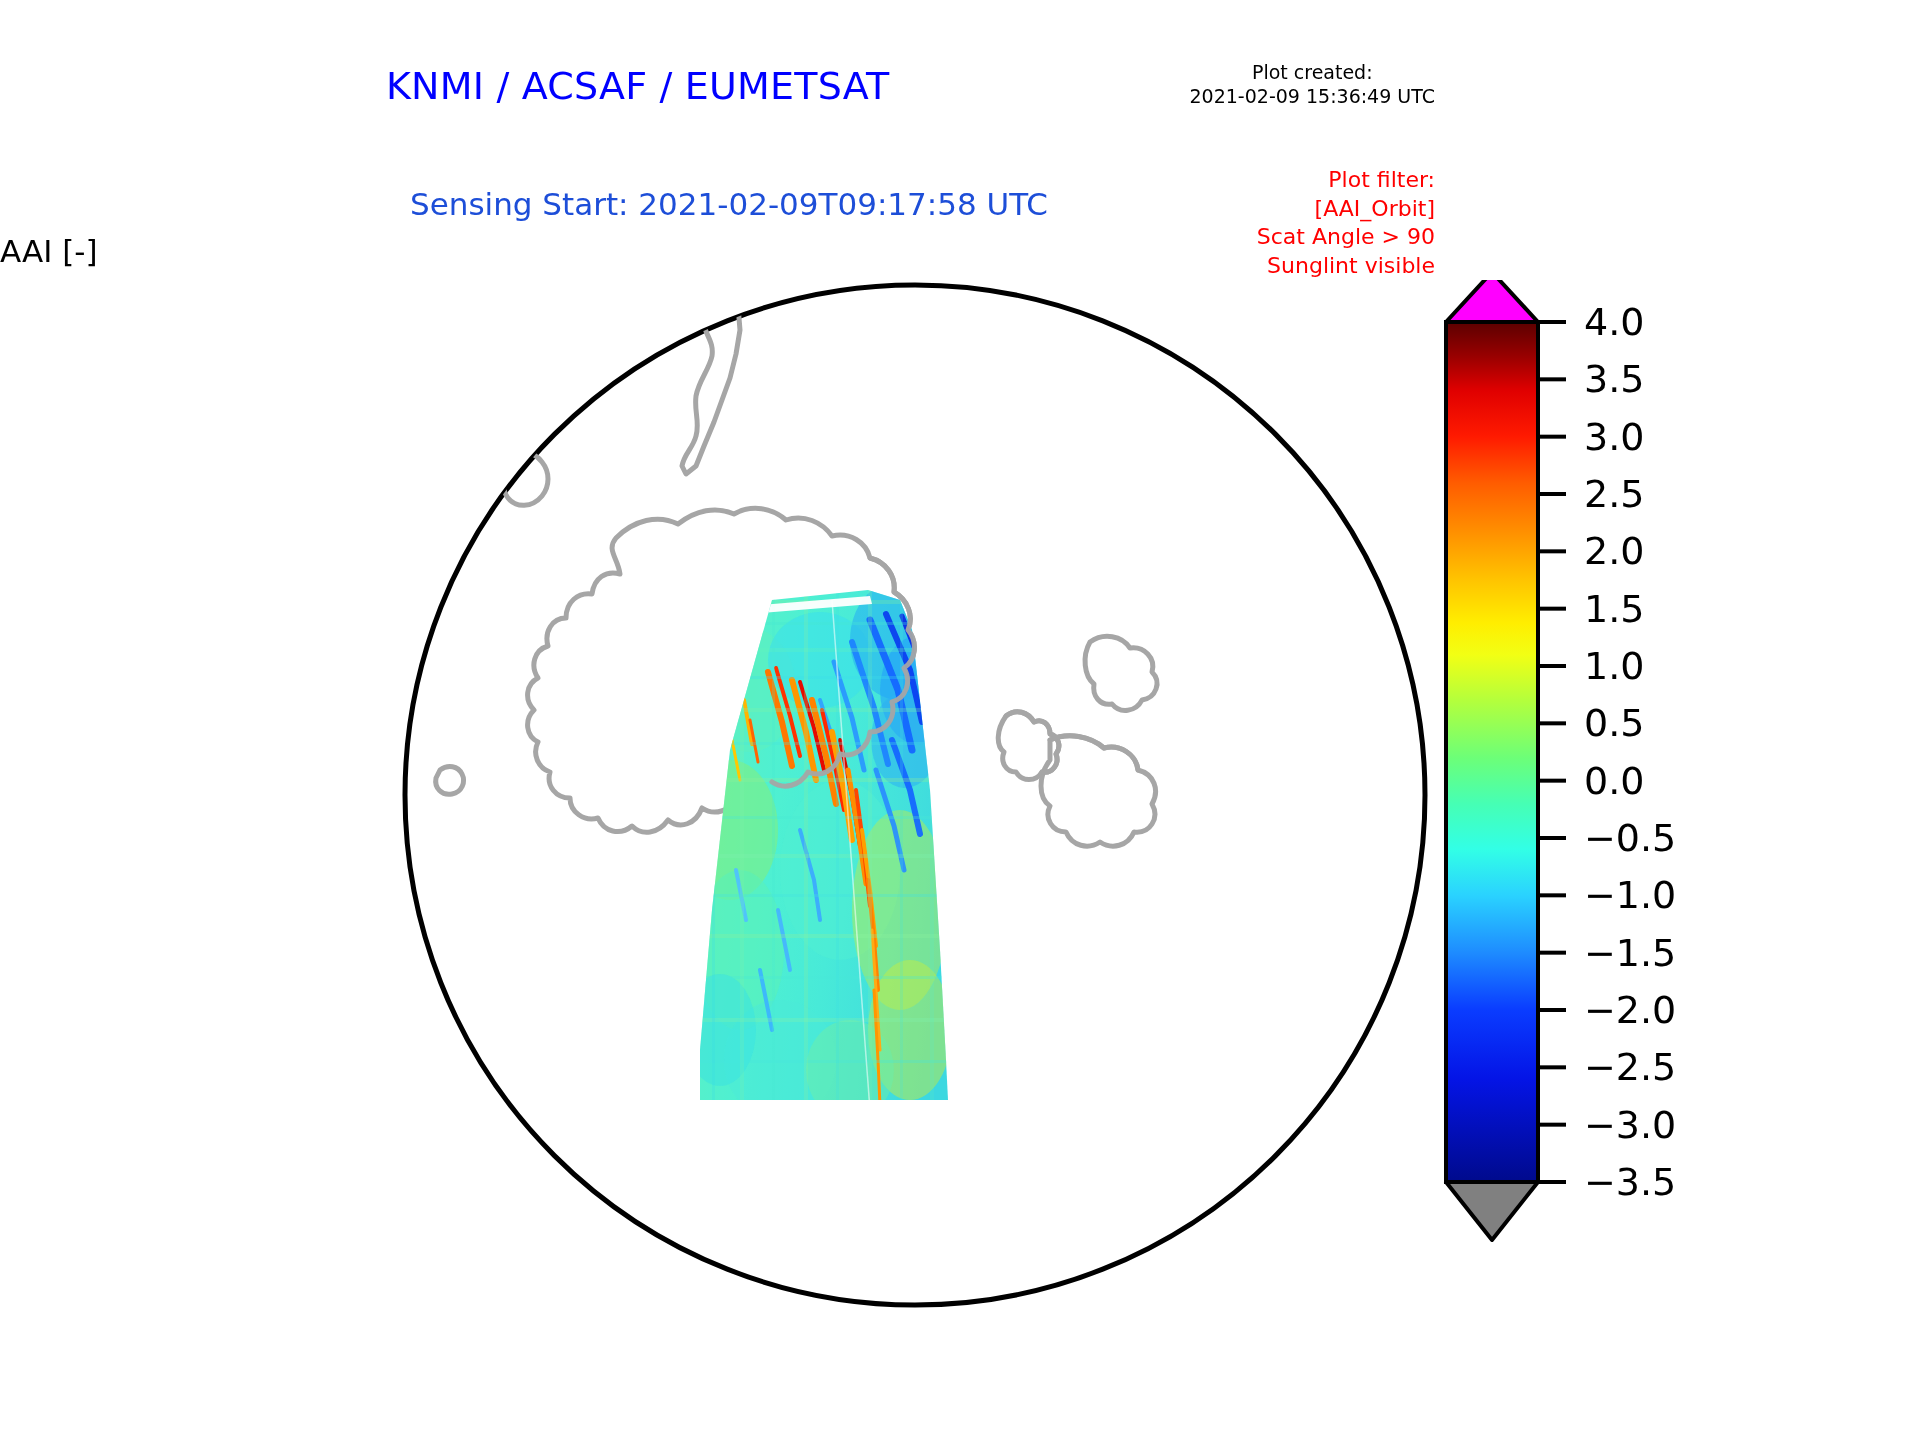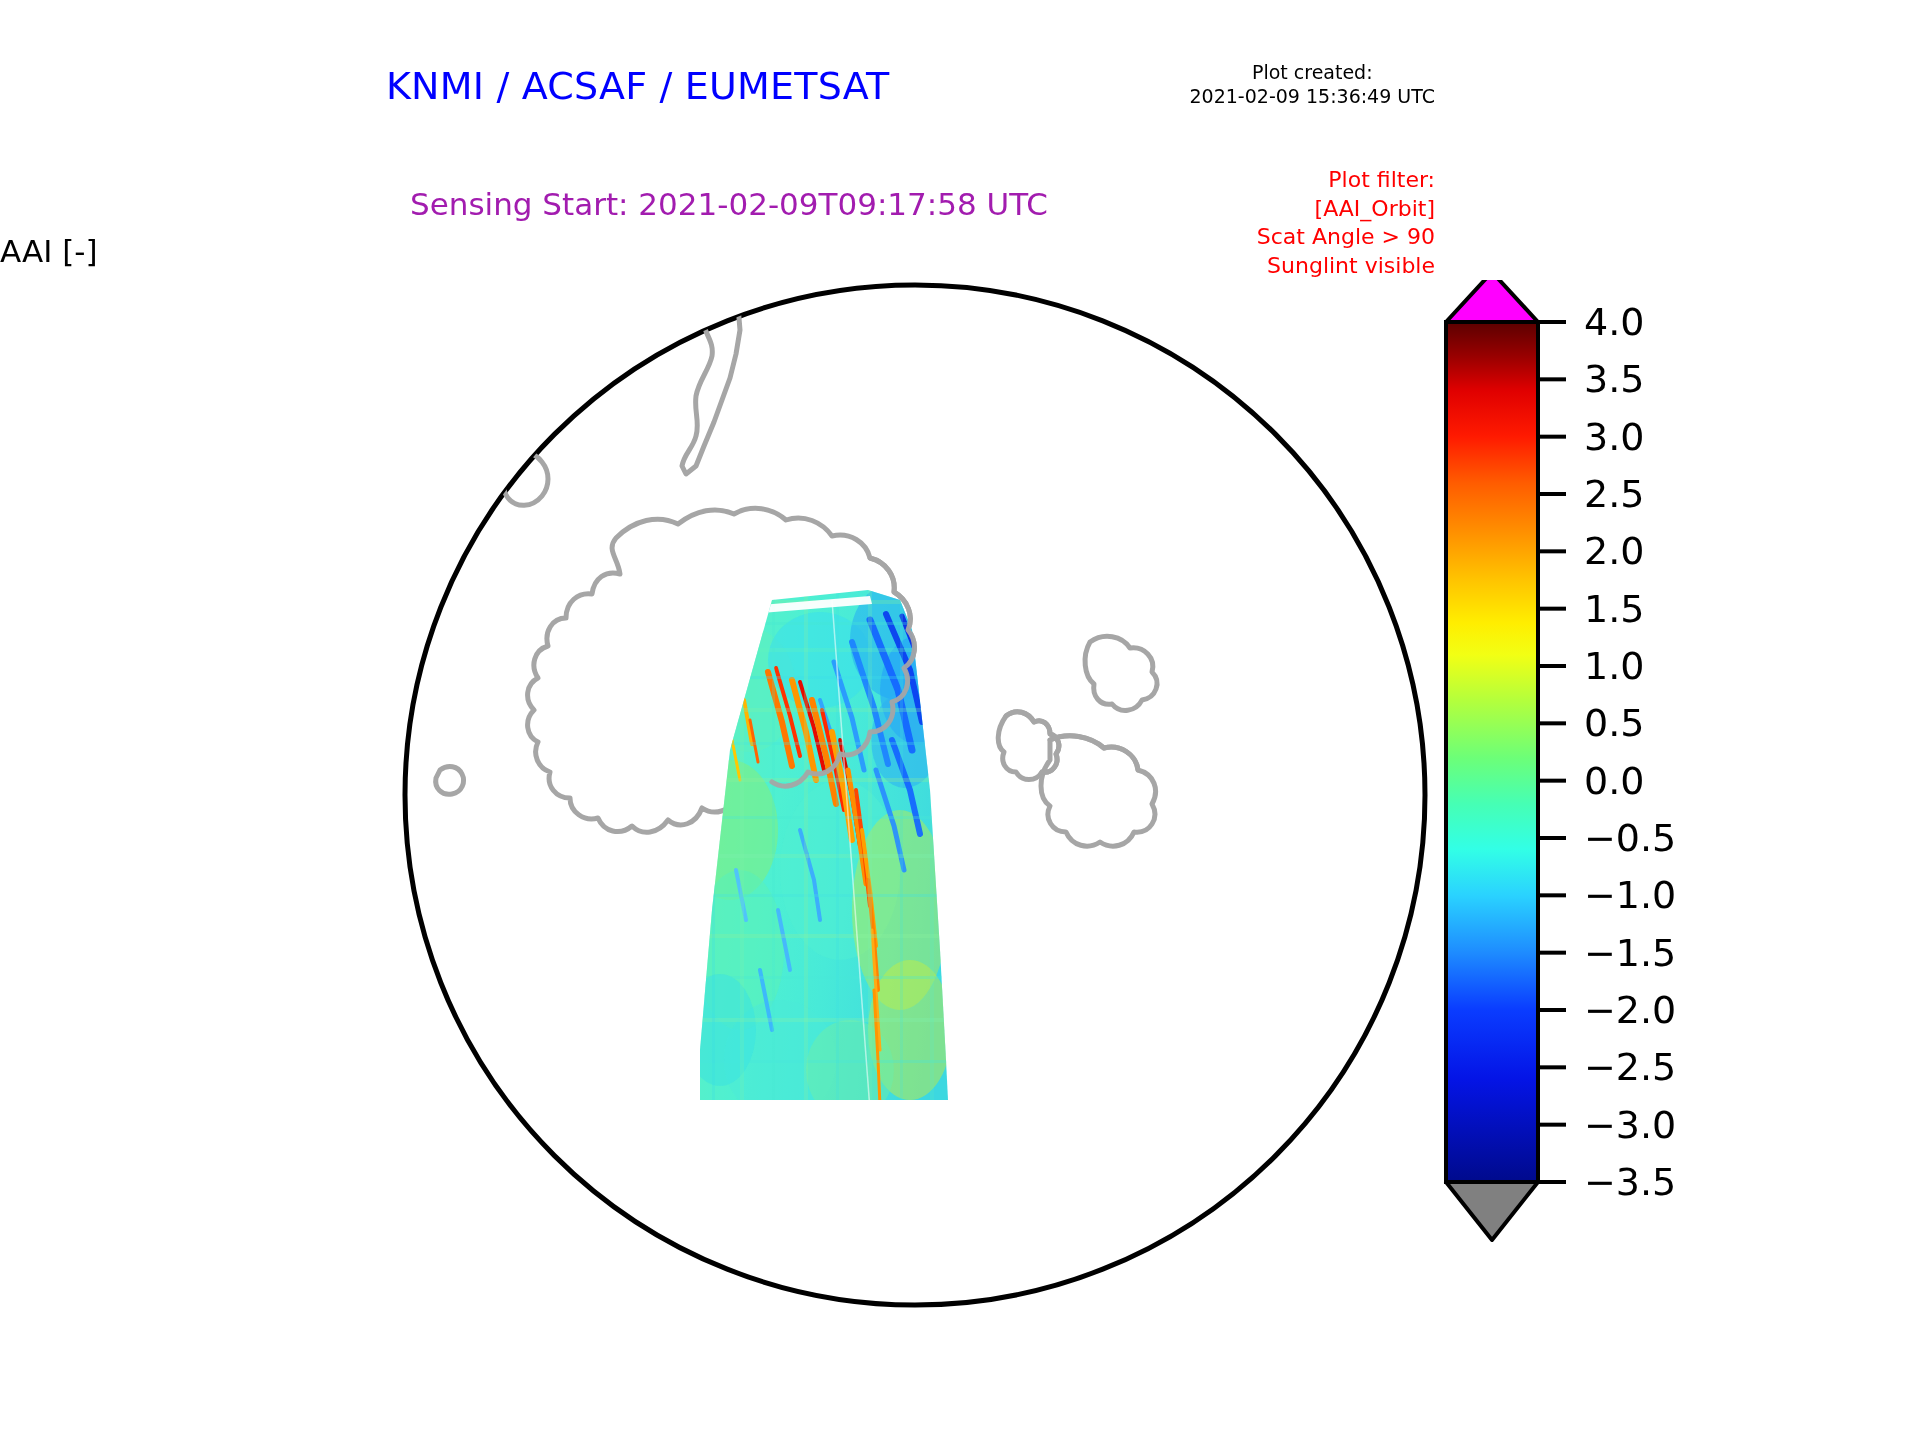--- a/index.html
+++ b/index.html
@@ -30,21 +30,21 @@
     position: absolute;
     left: 410px; top: 139px;
     font-size: 31px;
     color: #000000;
     white-space: nowrap;
   }
   .sensing-line {
     position: absolute;
     left: 410px; top: 186px;
     font-size: 31px;
-    color: #a21caf;
+    color: #1d4ed8;
     white-space: nowrap;
   }
   .plot-title {
     position: absolute;
     left: 0; top: 233px;
     width: 1850px;
     text-align: left;
     font-size: 31px;
     color: #000000;
   }

